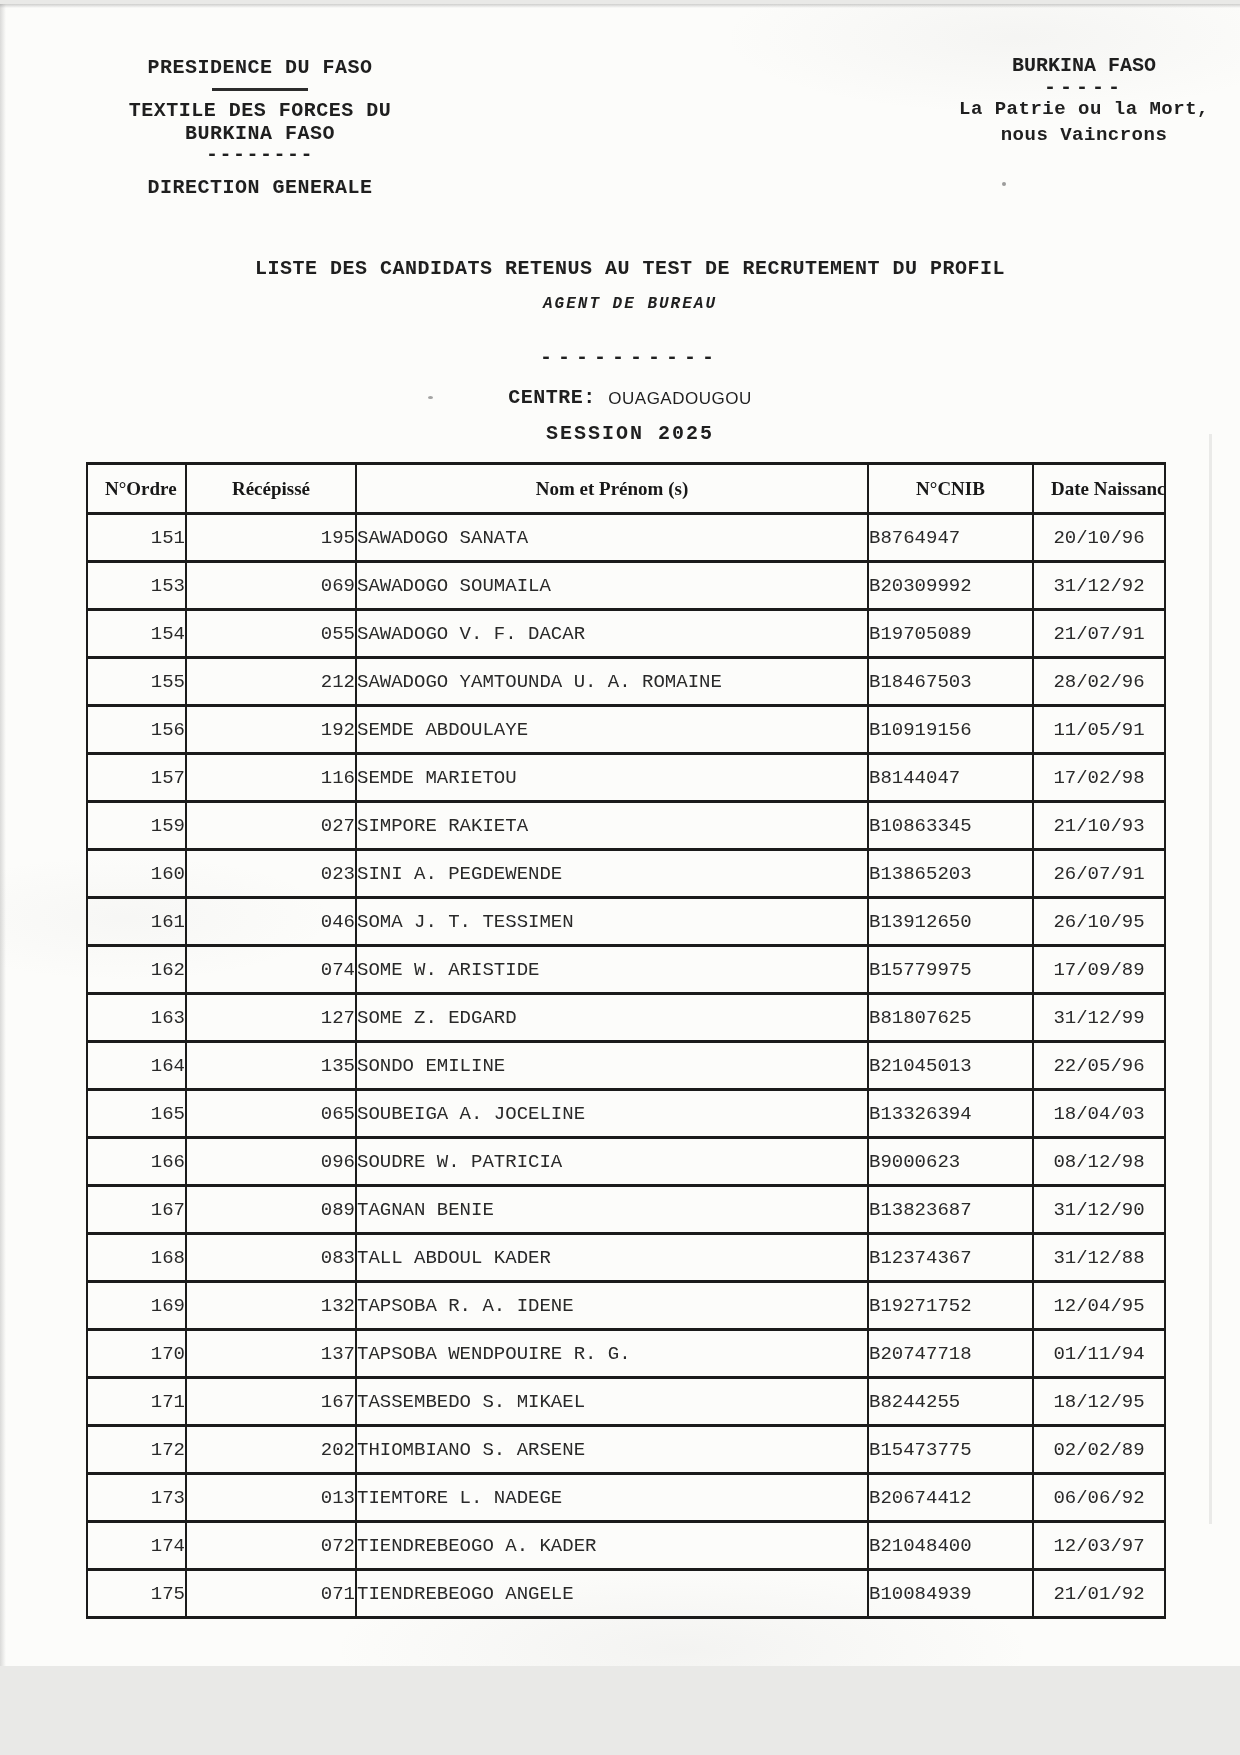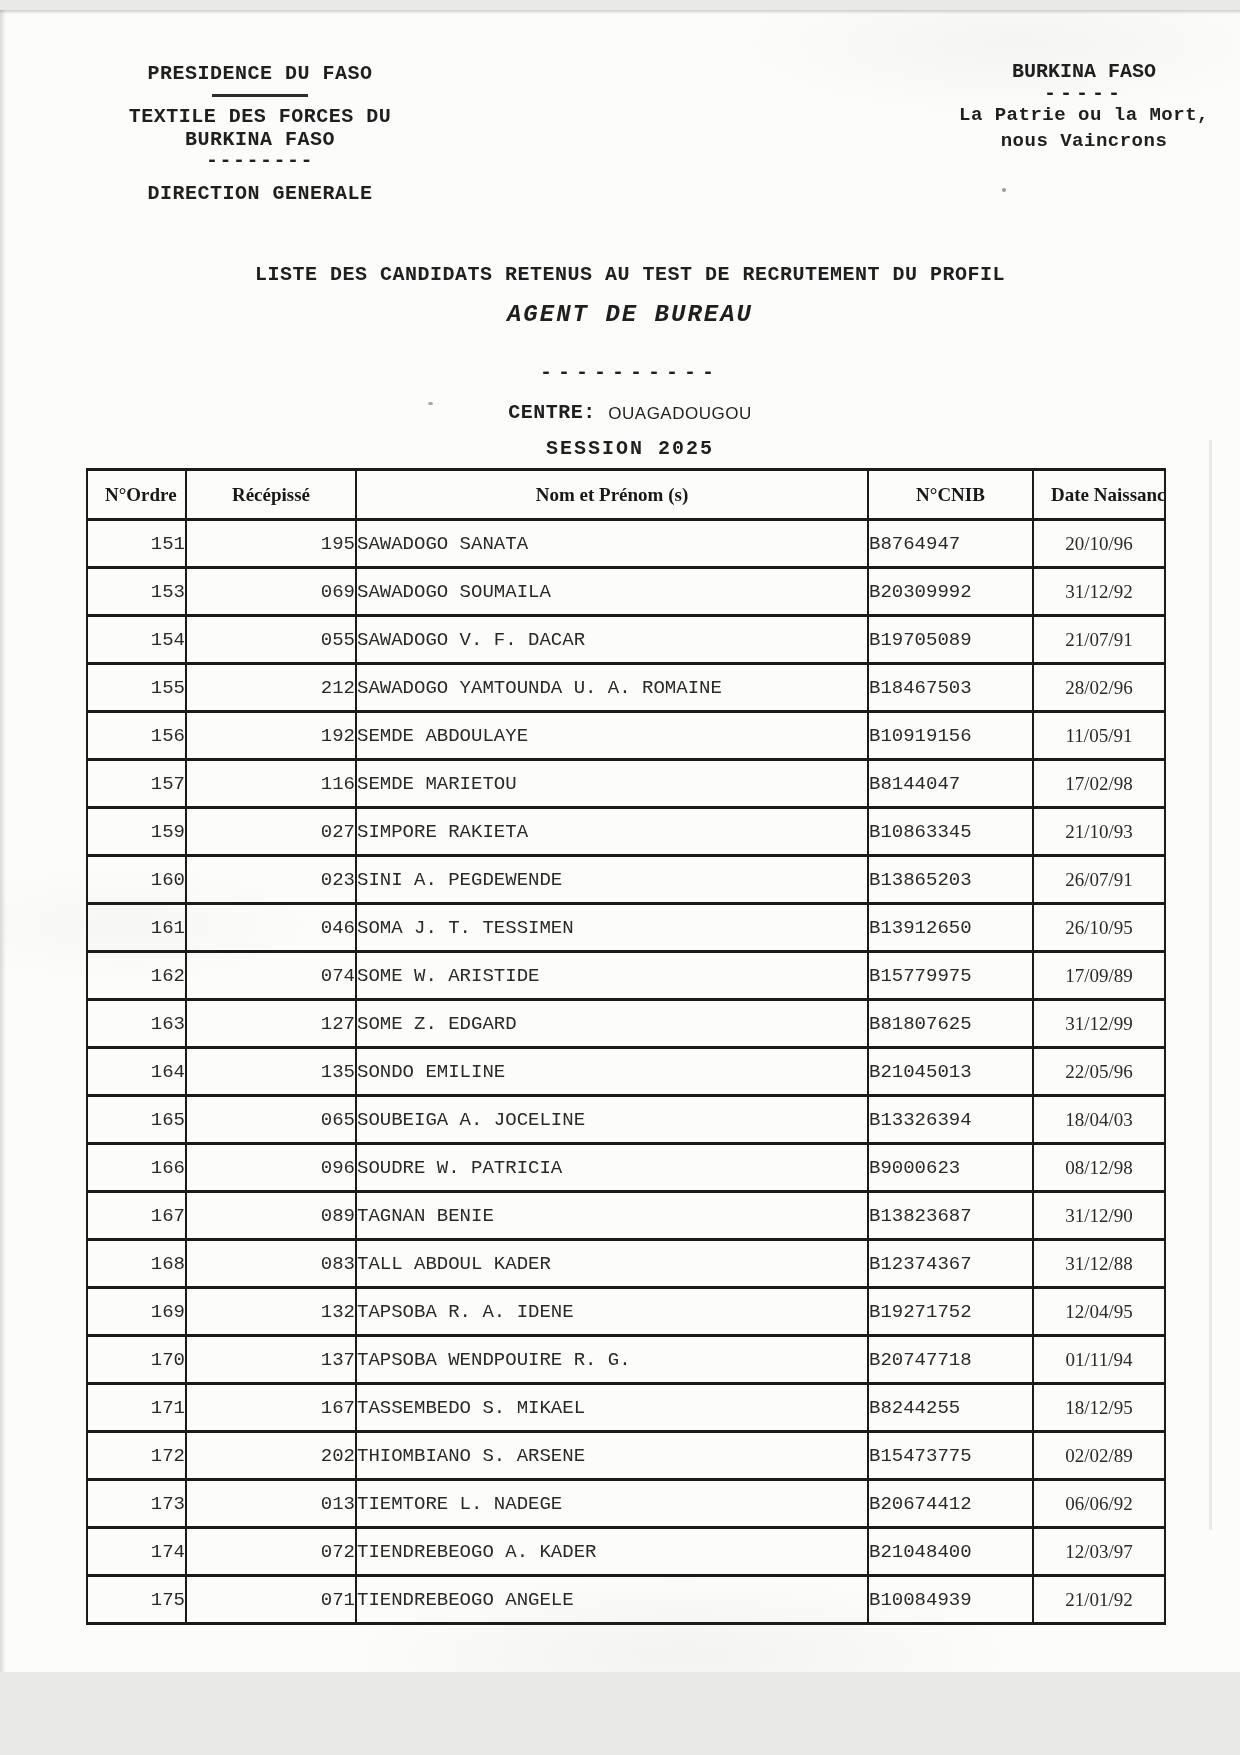--- a/index.html
+++ b/index.html
@@ -1,19 +1,19 @@
 <!DOCTYPE html>
 <html><head>
 <meta charset="utf-8">
 <style>
   html,body{margin:0;padding:0;background:#e9e9e7;}
   .page{
     position:relative;
     width:1240px;height:1662px;
-    margin:10px auto;
+    margin:4px auto;
     background:#fcfcfa;
     background-image:
       radial-gradient(ellipse 420px 110px at 82% 2%, rgba(150,150,150,.07), transparent 70%),
       radial-gradient(ellipse 300px 90px at 10% 55%, rgba(150,150,150,.05), transparent 70%),
       radial-gradient(ellipse 500px 120px at 55% 99%, rgba(140,140,140,.08), transparent 70%);
     font-family:"Liberation Mono","DejaVu Sans Mono",monospace;
     color:#1f1f1f;
     overflow:hidden;
   }
   
@@ -38,41 +38,41 @@
 
   
   .hdr-right{position:absolute;left:938px;top:50px;width:292px;text-align:center;
     font-weight:bold;font-size:20px;line-height:23px;}
   .hdr-right .dashes{letter-spacing:4px;line-height:15px;margin-top:3px;}
   .hdr-right .motto{font-size:19px;line-height:23px;margin-top:3px;letter-spacing:.5px;}
 
   
   .title{position:absolute;left:90px;top:253px;width:1080px;text-align:center;font-weight:bold;}
   .title .t1{font-size:20px;letter-spacing:.5px;}
-  .title .t2{margin-top:15px;font-size:24px;font-style:italic;letter-spacing:2px;}
+  .title .t2{margin-top:15px;font-size:16px;font-style:italic;letter-spacing:2px;}
   .title .tdash{margin-top:38px;font-size:20px;letter-spacing:6px;line-height:14px;}
   .title .centre{margin-top:21px;font-size:20px;letter-spacing:.5px;}
   .title .centre .centre-v{font-family:"Liberation Sans","DejaVu Sans",sans-serif;
     font-weight:normal;font-size:17px;letter-spacing:.5px;vertical-align:-1px;}
   .title .session{margin-top:13px;font-size:20px;letter-spacing:2px;}
 
   
   table.cands{position:absolute;left:86px;top:458px;width:1078px;
     border-collapse:collapse;table-layout:fixed;font-size:19px;}
   table.cands th,table.cands td{border:2px solid #1b1b1b;overflow:hidden;white-space:nowrap;}
   table.cands th{height:47px;font-family:"Liberation Serif","DejaVu Serif",serif;
     font-size:19px;font-weight:bold;text-align:center;padding:0 17px;color:#181818;
     border-top-width:3px;border-bottom-width:3px;}
   table.cands td{height:45px;padding:0;vertical-align:middle;color:#292929;
     border-top-width:3px;border-bottom-width:3px;}
   td.c0{text-align:right;padding-right:6px;}
   td.c1{text-align:right;}
   td.c2{text-align:left;padding-left:11px;}
   td.c3{text-align:left;padding-left:11px;}
-  td.c4{text-align:center;font-family:Liberation Serif, serif;}
+  td.c4{text-align:center;}
 
   
   .footer{position:absolute;left:454px;top:1700px;font-size:20px;font-weight:bold;letter-spacing:1px;}
   .footer .num{margin-left:42px;}
 </style>
 </head>
 <body>
 
 <div class="page">
 

